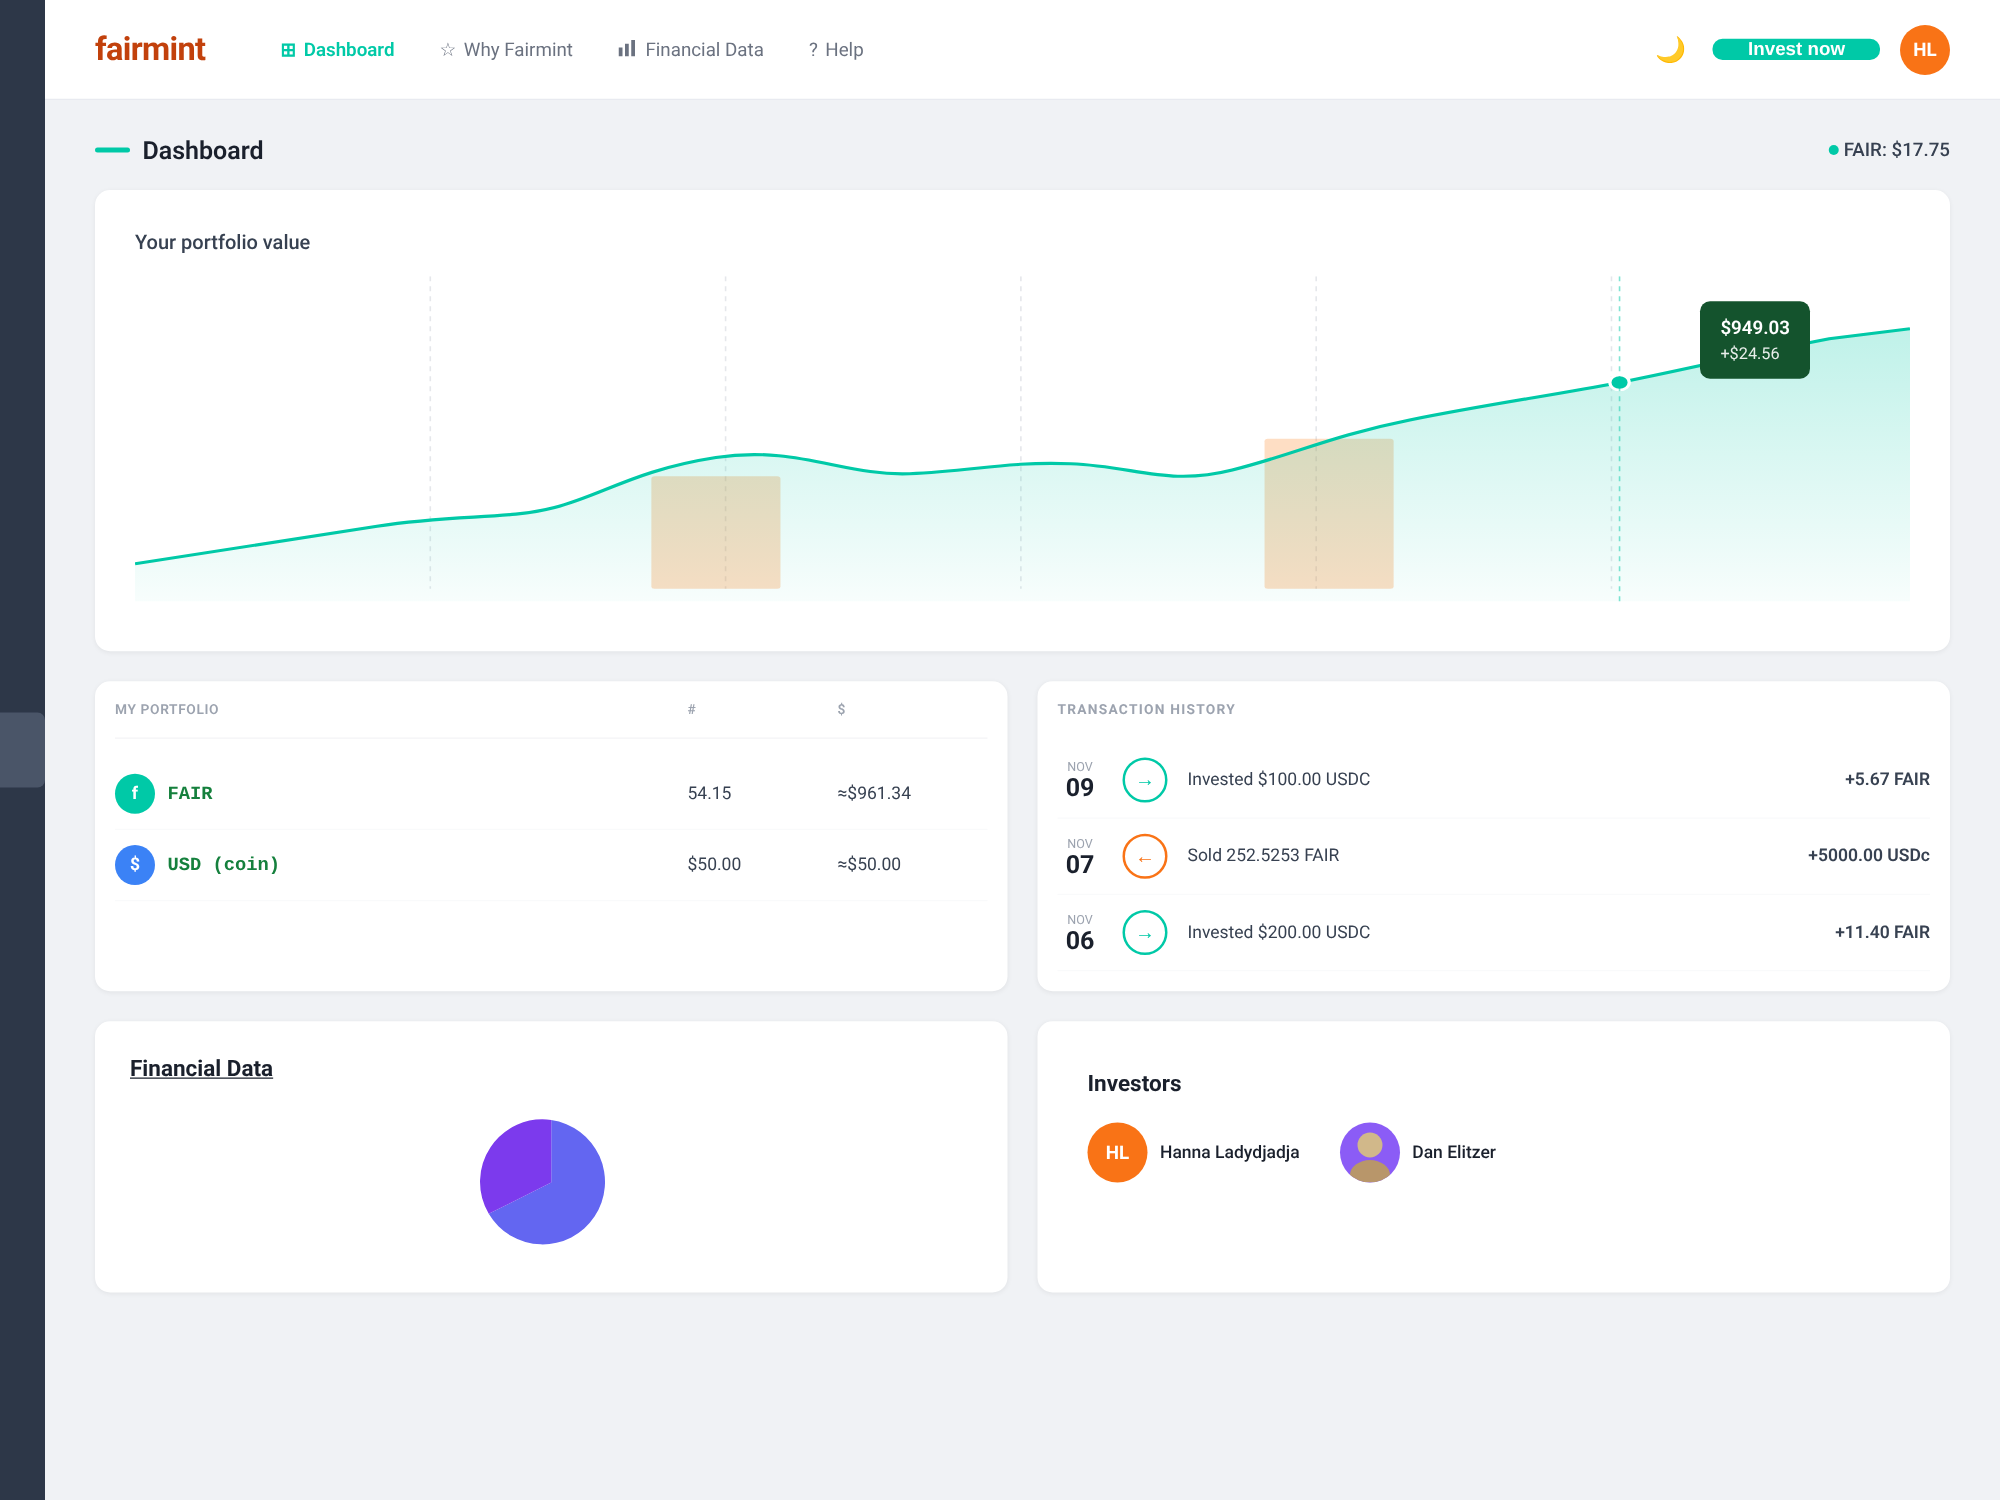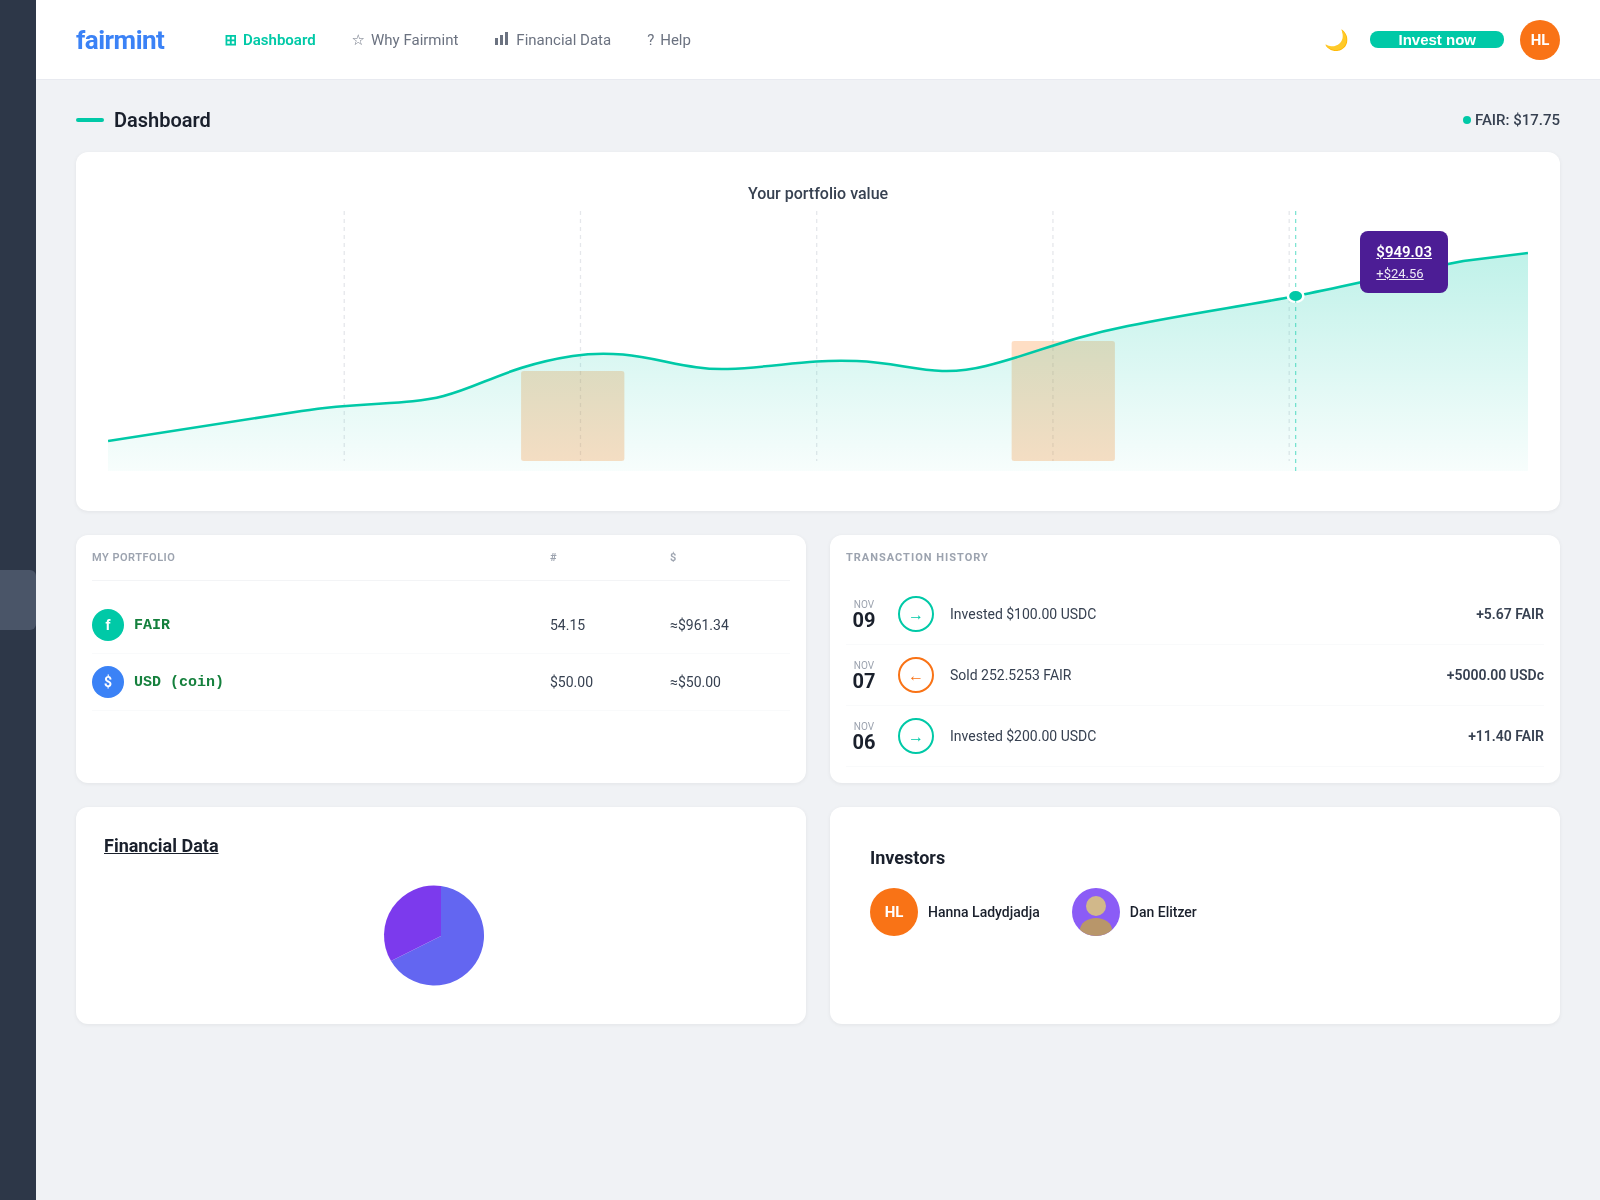--- a/index.html
+++ b/index.html
@@ -43,21 +43,21 @@
       align-items: center;
       padding: 0 40px;
       border-bottom: 1px solid #e8eaf0;
       position: sticky;
       top: 0;
       z-index: 50;
     }
     .logo {
       font-size: 26px;
       font-weight: 700;
-      color: #3b82f6;
+      color: #c2410c;
       margin-right: 60px;
       letter-spacing: -0.5px;
     }
     .nav {
       display: flex;
       align-items: center;
       gap: 36px;
       flex: 1;
     }
     .nav-item {
@@ -155,22 +155,21 @@
     .chart-card {
       background: #fff;
       border-radius: 12px;
       padding: 32px 32px 20px;
       margin-bottom: 24px;
       box-shadow: 0 1px 4px rgba(0,0,0,0.06);
       position: relative;
       overflow: hidden;
     }
     .chart-header {
-      text-align: center;
-      margin-bottom: 8px;
+      margin-bottom: 18px;
     }
     .portfolio-label {
       font-size: 16px;
       color: #374151;
       font-weight: 500;
     }
     .portfolio-value {
       font-size: 42px;
       font-weight: 700;
       color: #00c9a7;
@@ -186,28 +185,27 @@
     .chart-svg {
       width: 100%;
       height: 100%;
     }
 
     
     .chart-tooltip {
       position: absolute;
       top: 20px;
       right: 80px;
-      background: #4c1d95;
+      background: #14532d;
       color: #fff;
       border-radius: 8px;
       padding: 10px 16px;
       font-size: 15px;
       font-weight: 600;
       line-height: 1.5;
-      text-decoration: underline;
     }
     .tooltip-sub {
       font-size: 13px;
       font-weight: 400;
       opacity: 0.9;
     }
 
     
     .x-axis {
       display: flex;

